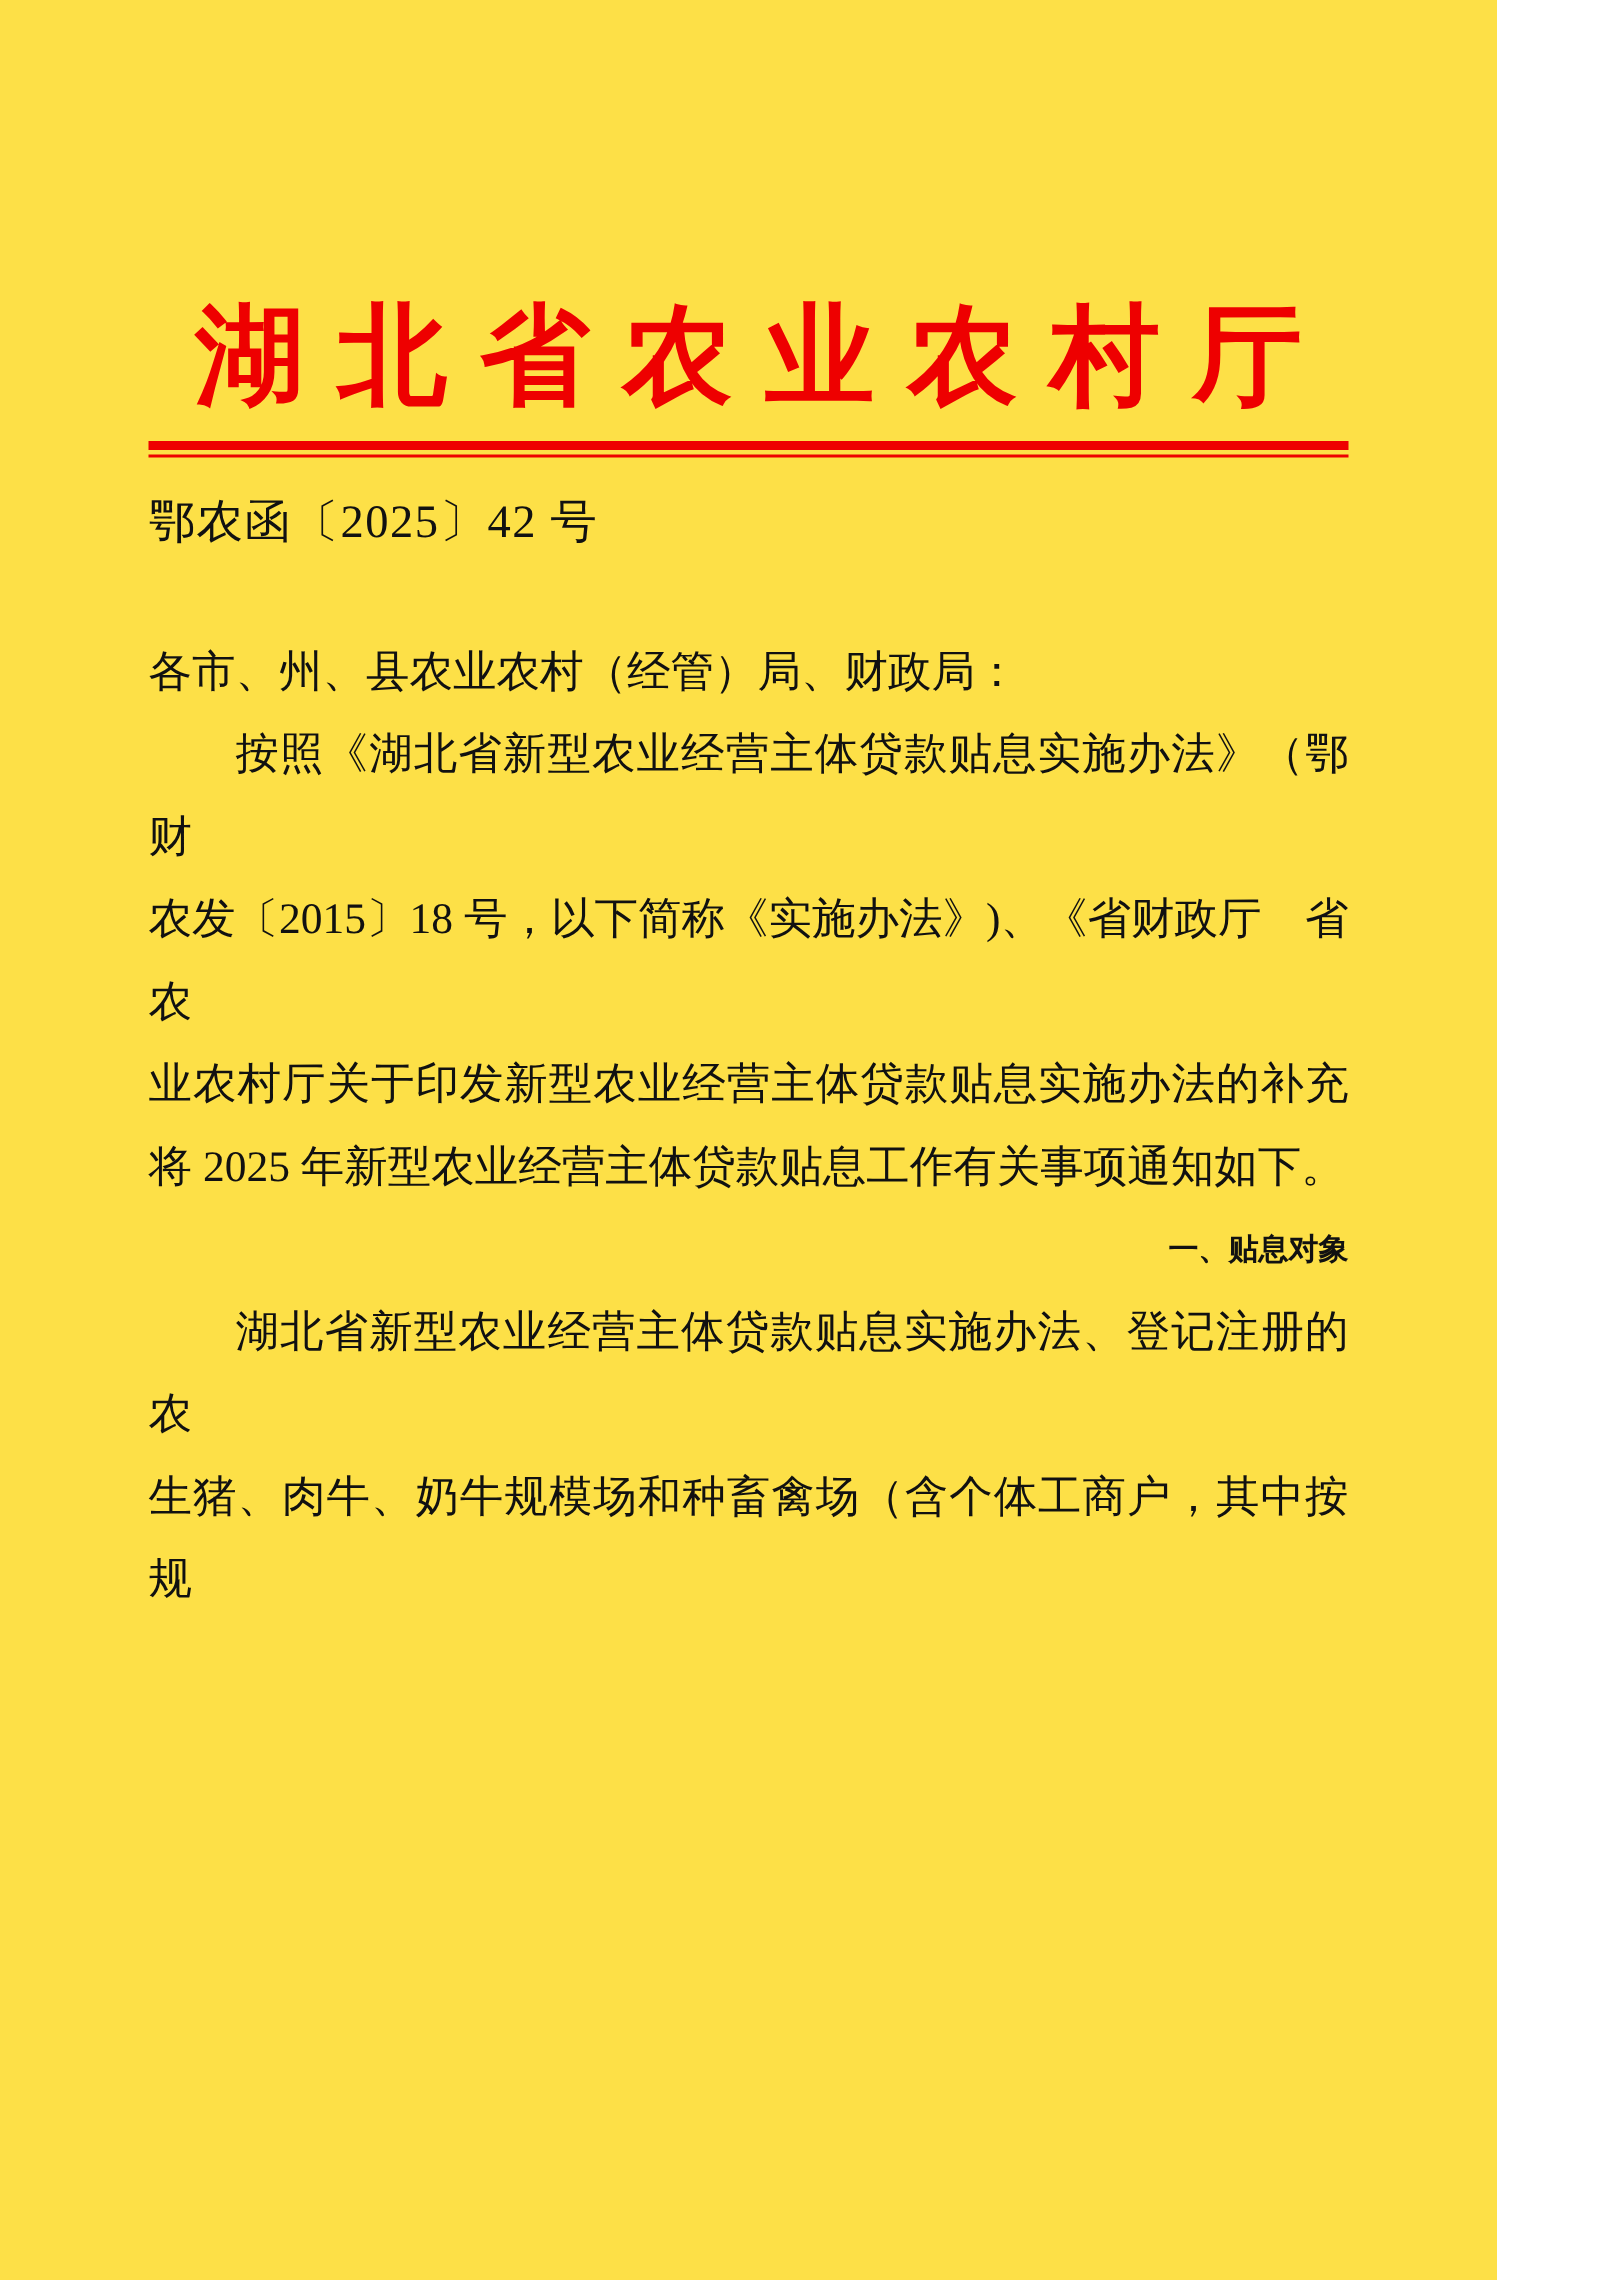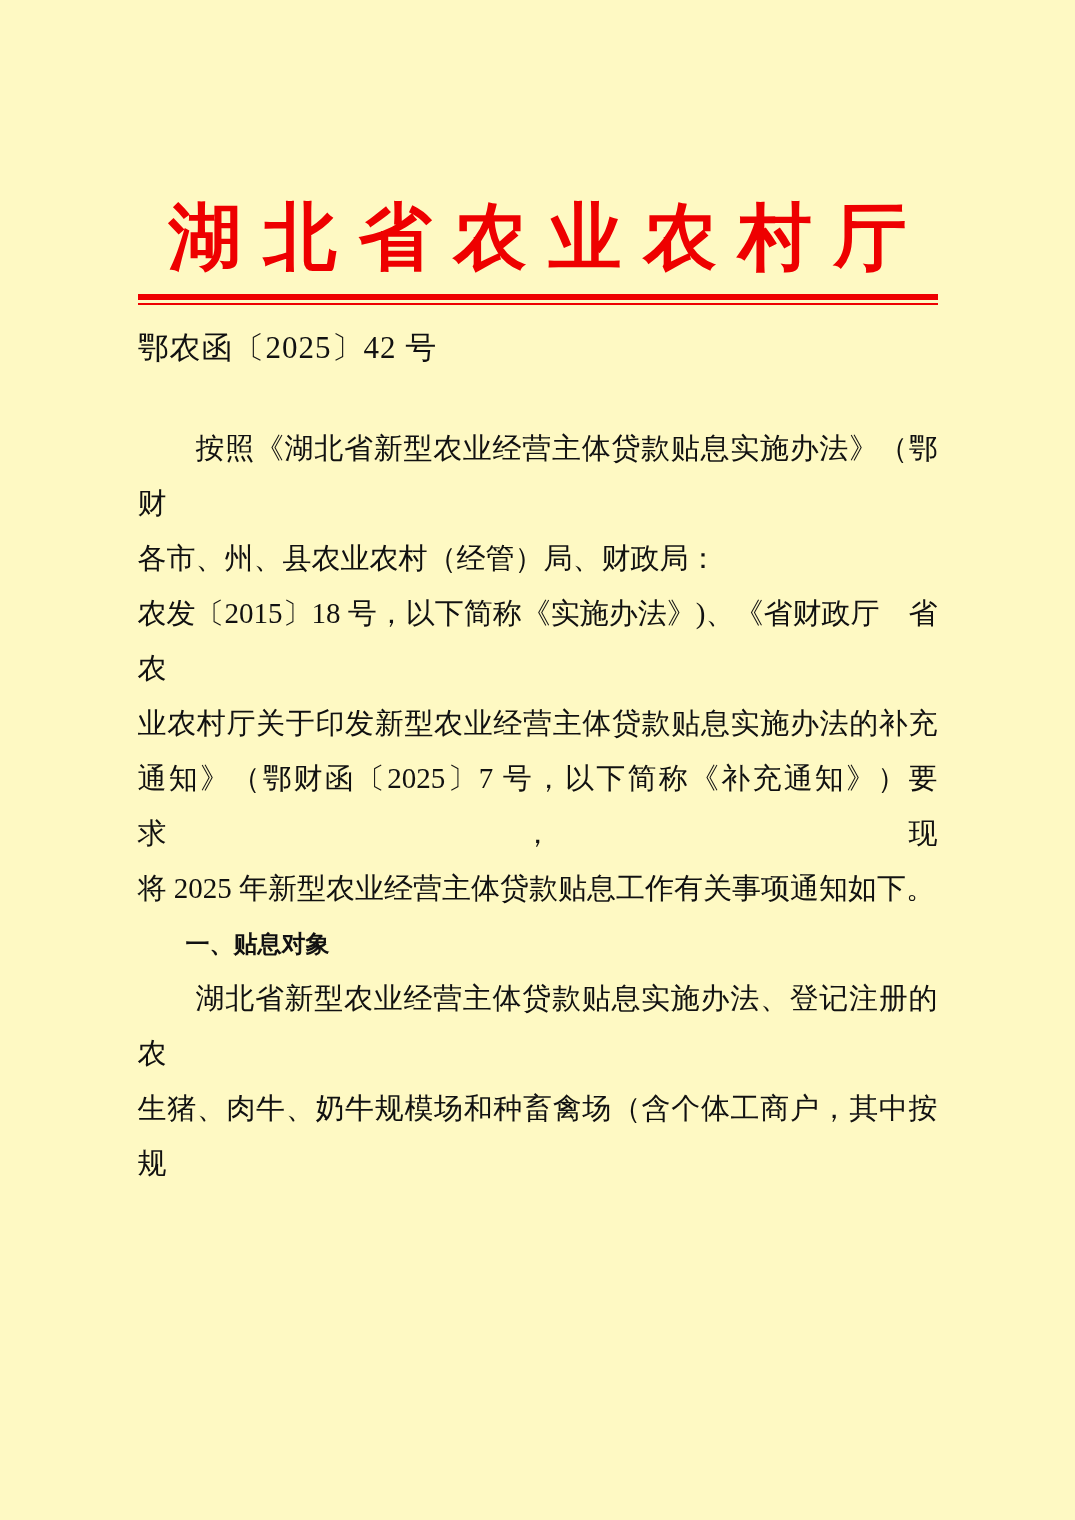--- a/index.html
+++ b/index.html
@@ -1,20 +1,20 @@
 <!DOCTYPE html>
 <html style="--red: #ee0000; --ink: #111111;"><head>
 <meta charset="utf-8">
 <style>
   :root { --red: #ee0000; --ink: #111111; }
   * { margin: 0; padding: 0; box-sizing: border-box; }
   html, body { background: #ffffff; }
   .page {
-    width: 1075px; height: 1520px;
-    background: #fef9c3;
+    width: 998px; height: 1520px;
+    background: #fde047;
     position: relative;
     overflow: hidden;
     font-family: "Liberation Serif", "DejaVu Serif", serif;
     color: var(--ink);
   }
   .content { width: 800px; margin: 0 auto; }
 
   
   .letterhead {
     padding-top: 188px;
@@ -60,21 +60,22 @@
     margin-top: 52px;
     font-size: 29px;
     line-height: 55px;
   }
   .line { white-space: normal; }
   .line.indent { text-indent: 2em; }
   .line.justify { text-align: justify; text-align-last: justify; }
   .line.heading {
     font-family: "Liberation Sans", "DejaVu Sans", sans-serif;
     font-weight: bold;
-    font-size: 24px;
+    font-size: 20px;
+    text-align: right;
   }
 </style>
 </head>
 <body>
 
 <div class="page">
 
   <header class="letterhead">
     <div class="lh-line">湖北省农业农村厅</div>
   </header>
@@ -83,25 +84,24 @@
     <div class="bar-thick"></div>
     <div class="bar-gap"></div>
     <div class="bar-thin"></div>
   </div>
 
   <div class="content">
     <div class="doc-number">鄂农函〔2025〕42 号</div>
 
 
     <main class="body-text" id="body-lines">
+        <div class="line">各市、州、县农业农村（经管）局、财政局：</div>
         <div class="line indent justify">按照《湖北省新型农业经营主体贷款贴息实施办法》（鄂财</div>
-        <div class="line">各市、州、县农业农村（经管）局、财政局：</div>
         <div class="line justify">农发〔2015〕18 号，以下简称《实施办法》)、《省财政厅　省农</div>
         <div class="line justify">业农村厅关于印发新型农业经营主体贷款贴息实施办法的补充</div>
-        <div class="line justify">通知》（鄂财函〔2025〕7 号，以下简称《补充通知》）要求，现</div>
         <div class="line">将 2025 年新型农业经营主体贷款贴息工作有关事项通知如下。</div>
         <div class="line heading indent">一、贴息对象</div>
         <div class="line indent justify">湖北省新型农业经营主体贷款贴息实施办法、登记注册的农</div>
         <div class="line justify">生猪、肉牛、奶牛规模场和种畜禽场（含个体工商户，其中按规</div>
       </main>
   </div>
 
 </div>
 
 </body></html>

